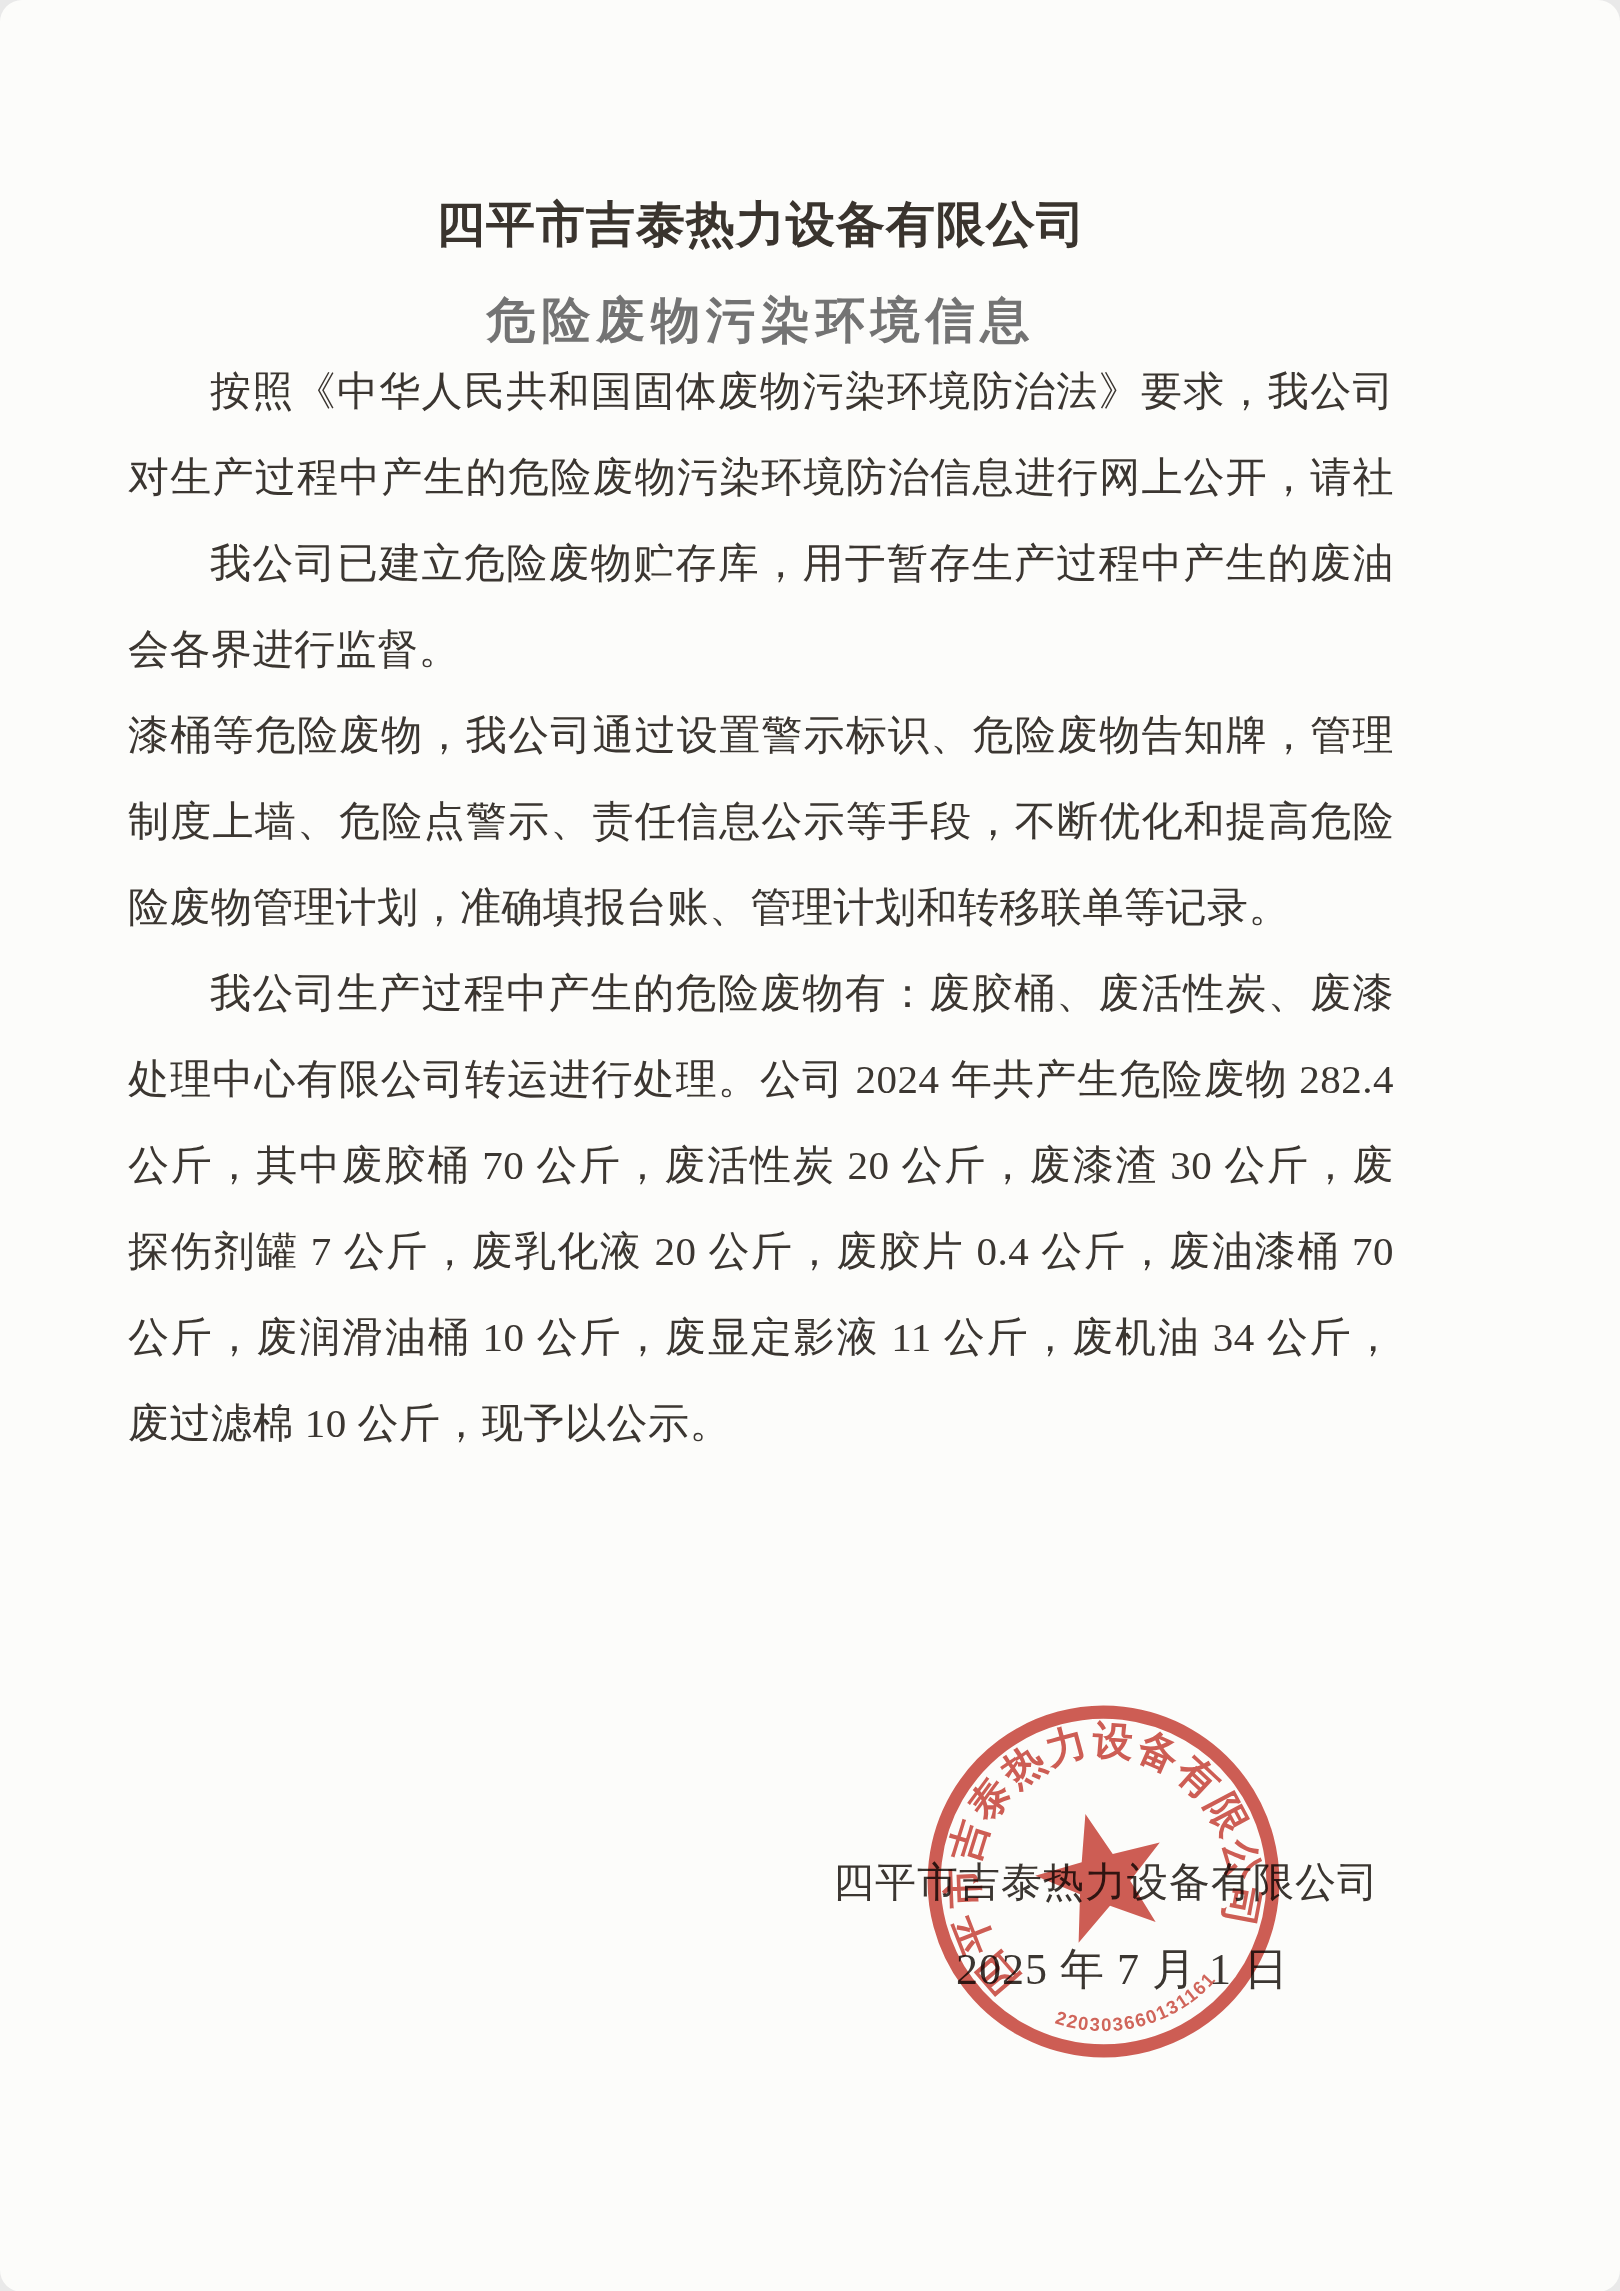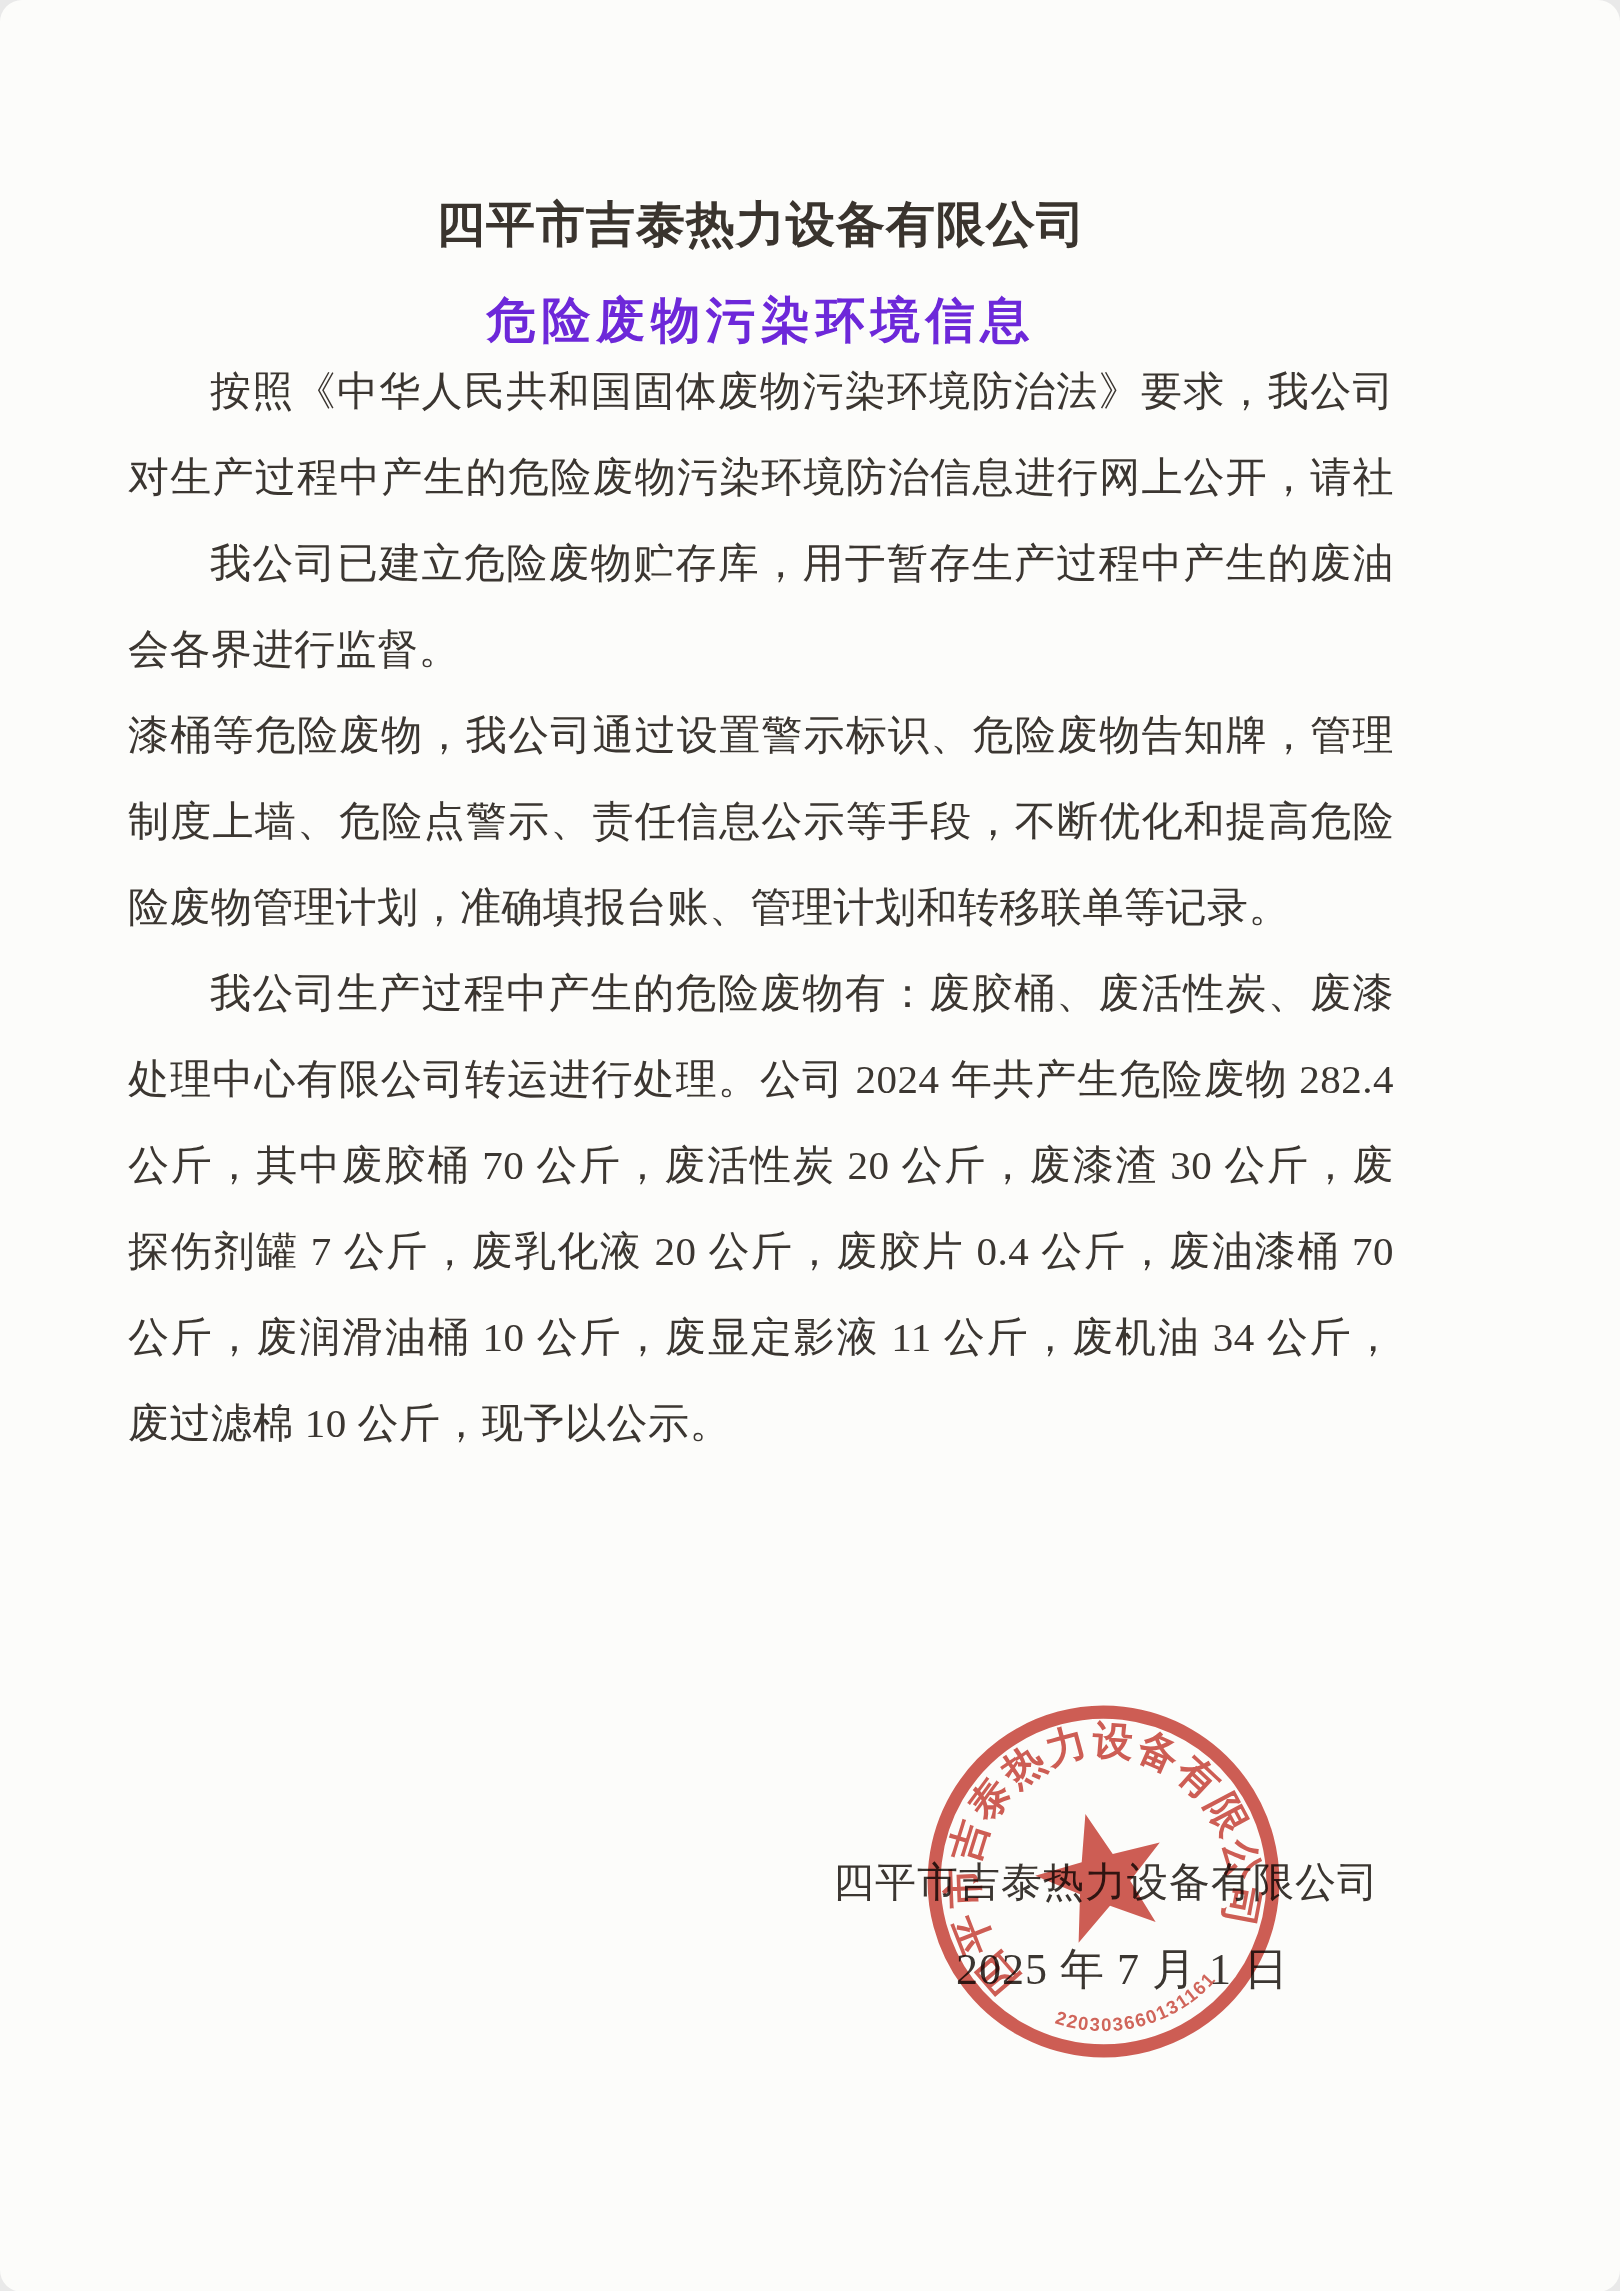--- a/index.html
+++ b/index.html
@@ -32,21 +32,21 @@
   .subtitle {
     position: absolute;
     left: 128px;
     width: 1266px;
     top: 288px;
     margin: 0;
     text-align: center;
     font-size: 49px;
     font-weight: bold;
     letter-spacing: 5.9px;
-    color: #6d28d9;
+    color: #737373;
   }
   .body-text {
     position: absolute;
     left: 128px;
     top: 348px;
     width: 1266px;
     font-size: 41px;
     line-height: 86px;
     letter-spacing: 0.5px;
   }

